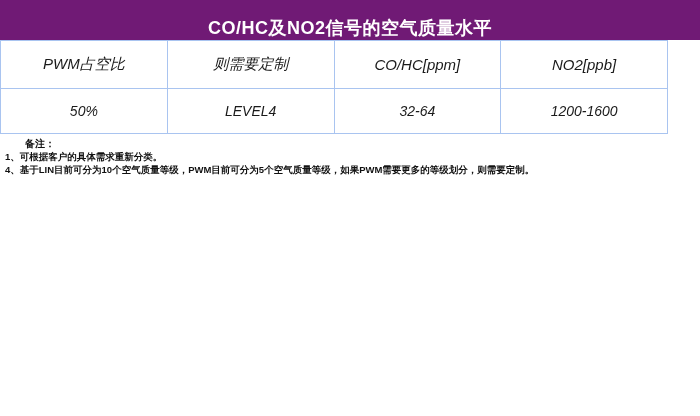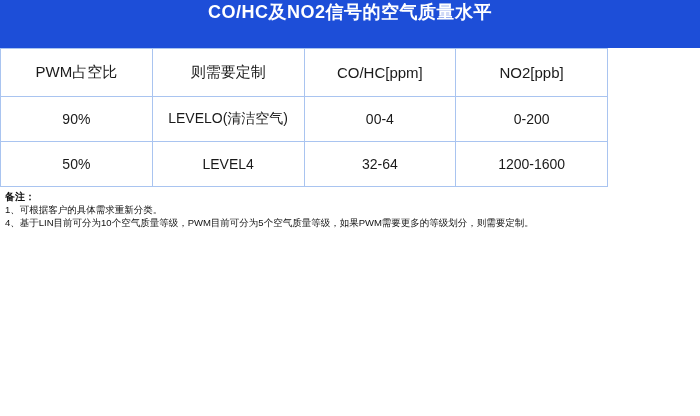--- a/index.html
+++ b/index.html
@@ -11,36 +11,37 @@
   }
   .page {
     position: relative;
     width: 700px;
     height: 416px;
     background: #ffffff;
     overflow: hidden;
   }
   .title-bar {
     width: 700px;
-    height: 48px;
-    background: #1d4ed8;
+    height: 40px;
+    background: #701a75;
     display: flex;
-    align-items: flex-start;
+    align-items: flex-end;
     justify-content: center;
   }
   .title-bar .title-text {
     color: #ffffff;
     font-size: 18px;
     font-weight: bold;
     letter-spacing: 0.5px;
   }
   table.aq-table {
-    width: 608px;
+    width: 668px;
     border-collapse: collapse;
     table-layout: fixed;
+    font-style: italic;
   }
   table.aq-table th,
   table.aq-table td {
     border: 1px solid #a9c4f0;
     text-align: center;
     vertical-align: middle;
     color: #1a1a1a;
     background: #ffffff;
     padding: 0;
   }
@@ -55,23 +56,25 @@
   }
   .notes {
     padding: 3px 5px 0 5px;
     color: #111111;
     font-size: 9.5px;
     line-height: 13px;
   }
   .notes .notes-label {
     font-weight: bold;
     font-size: 10px;
+    margin-left: 20px;
   }
   .notes .note-line {
     white-space: nowrap;
+    font-weight: bold;
   }
 </style>
 </head>
 <body>
 
 <div class="page">
 
   <div class="title-bar">
     <span class="title-text">CO/HC及NO2信号的空气质量水平</span>
   </div>
@@ -80,26 +83,20 @@
     <thead>
       <tr>
         <th>PWM占空比</th>
         <th>则需要定制</th>
         <th>CO/HC[ppm]</th>
         <th>NO2[ppb]</th>
       </tr>
     </thead>
     <tbody>
       <tr>
-        <td>90%</td>
-        <td>LEVELO(清洁空气)</td>
-        <td>00-4</td>
-        <td>0-200</td>
-      </tr>
-      <tr>
         <td>50%</td>
         <td>LEVEL4</td>
         <td>32-64</td>
         <td>1200-1600</td>
       </tr>
     </tbody>
   </table>
 
   <div class="notes">
     <div class="notes-label">备注：</div>

